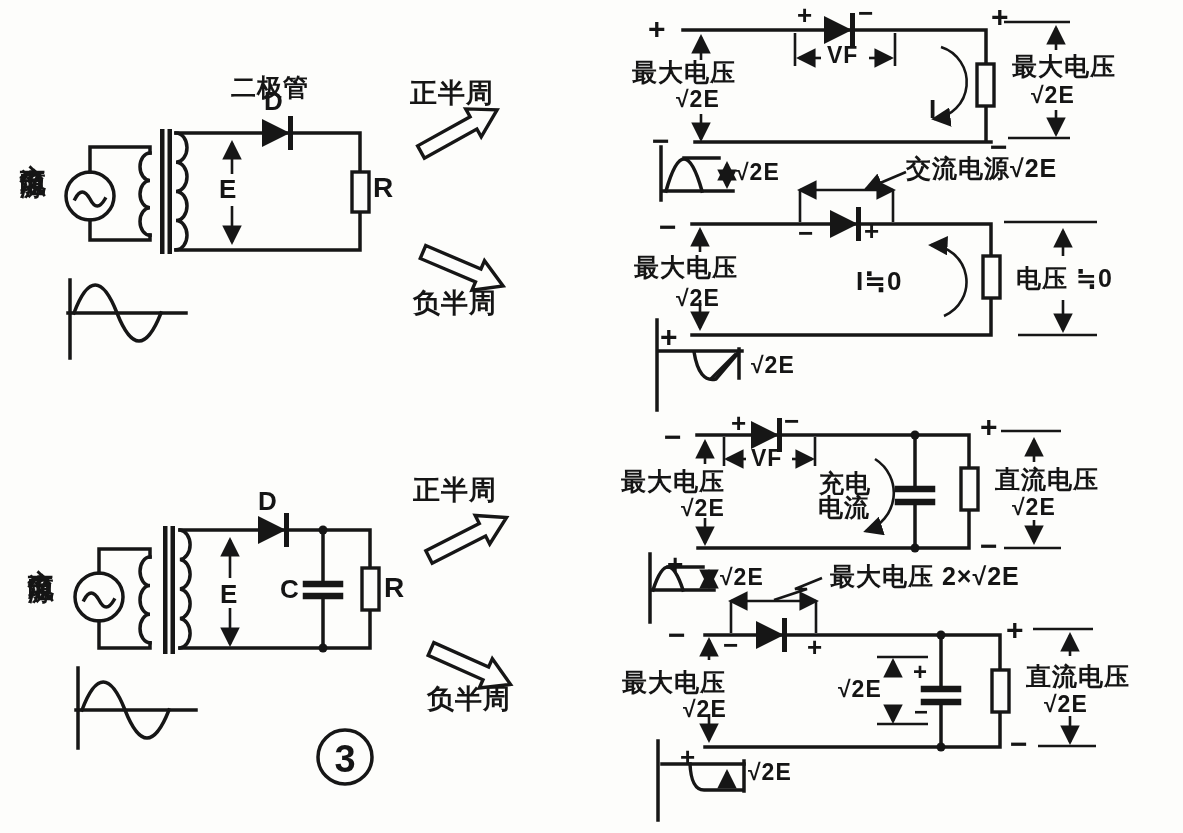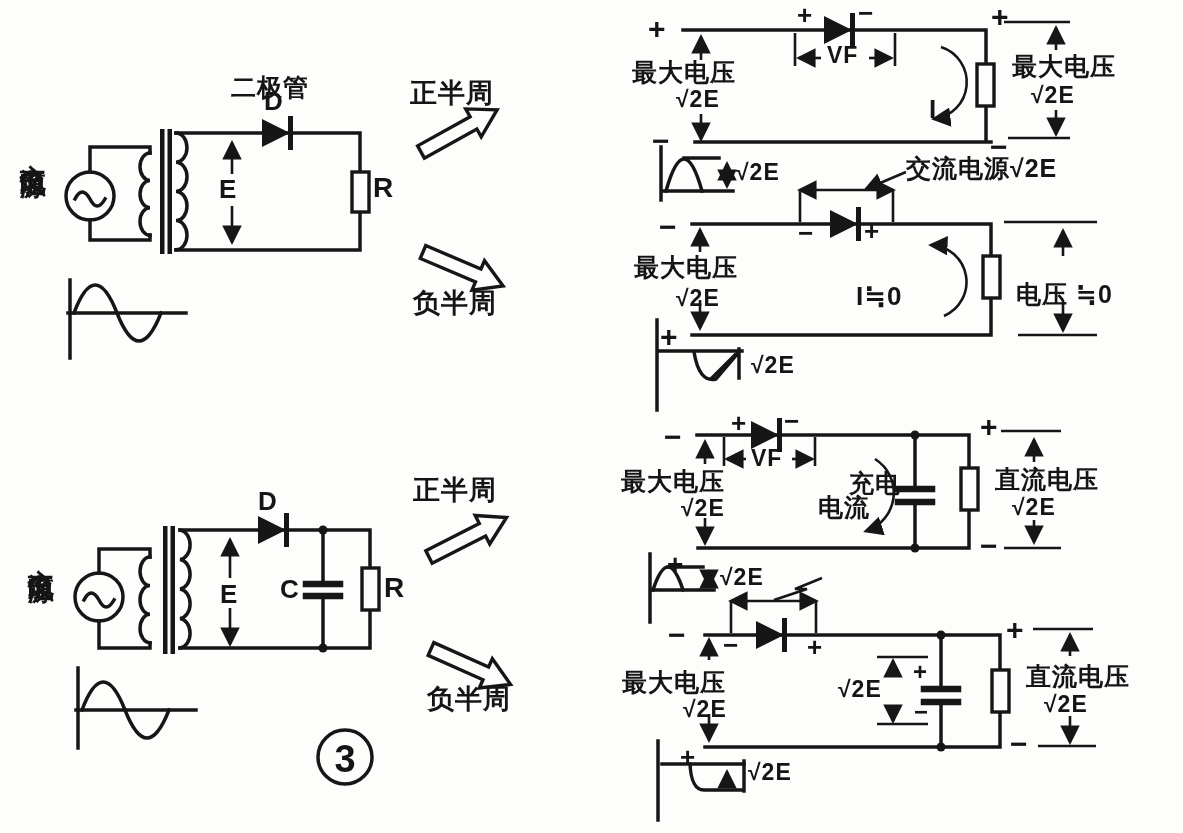--- a/index.html
+++ b/index.html
@@ -231,39 +231,40 @@
 <div class="lbl small" style="left:1031px;top:84px;">√2E</div>
 <div class="lbl sign" style="left:990px;top:132px;">−</div>
 <div class="lbl small" style="left:736px;top:161px;">√2E</div>
 <div class="lbl" style="left:906px;top:156px;">交流电源√2E</div>
 
 <div class="lbl sign" style="left:659px;top:212px;">−</div>
 <div class="lbl ref" style="left:798px;top:220px;">−</div>
 <div class="lbl ref" style="left:864px;top:218px;">+</div>
 <div class="lbl" style="left:634px;top:255px;">最大电压</div>
 <div class="lbl small" style="left:676px;top:287px;">√2E</div>
-<div class="lbl ref" style="left:856px;top:283px;text-align:right;">I≒0</div>
-<div class="lbl" style="left:1016px;top:266px;margin-top:16px;">电压 ≒0</div>
+<div class="lbl ref" style="left:856px;top:268px;text-align:right;">I≒0</div>
+<div class="lbl" style="left:1016px;top:266px;">电压 ≒0</div>
 <div class="lbl sign" style="left:660px;top:322px;">+</div>
 <div class="lbl small" style="left:751px;top:354px;">√2E</div>
 
 <div class="lbl sign" style="left:664px;top:422px;">−</div>
 <div class="lbl ref" style="left:731px;top:410px;">+</div>
 <div class="lbl ref" style="left:784px;top:408px;">−</div>
 <div class="lbl small" style="left:751px;top:447px;">VF</div>
 <div class="lbl" style="left:621px;top:469px;">最大电压</div>
 <div class="lbl small" style="left:681px;top:497px;">√2E</div>
-<div class="lbl" style="left:849px;top:471px;">充电</div>
+<div class="lbl" style="left:819px;top:471px;">充电</div>
 <div class="lbl" style="left:818px;top:495px;">电流</div>
 <div class="lbl sign" style="left:980px;top:412px;">+</div>
 <div class="lbl" style="left:995px;top:467px;">直流电压</div>
 <div class="lbl small" style="left:1012px;top:496px;">√2E</div>
 <div class="lbl sign" style="left:980px;top:531px;">−</div>
 <div class="lbl" style="left:667px;top:551px;font-size:28px;">+</div>
 <div class="lbl small" style="left:720px;top:566px;">√2E</div>
+<div class="lbl" style="left:830px;top:564px;">最大电压 2×√2E</div>
 
 <div class="lbl sign" style="left:668px;top:620px;">−</div>
 <div class="lbl ref" style="left:723px;top:632px;">−</div>
 <div class="lbl ref" style="left:807px;top:634px;">+</div>
 <div class="lbl" style="left:622px;top:670px;">最大电压</div>
 <div class="lbl small" style="left:683px;top:698px;">√2E</div>
 <div class="lbl" style="left:913px;top:660px;font-size:24px;">+</div>
 <div class="lbl small" style="left:838px;top:678px;">√2E</div>
 <div class="lbl" style="left:914px;top:700px;font-size:24px;">−</div>
 <div class="lbl sign" style="left:1006px;top:615px;">+</div>

